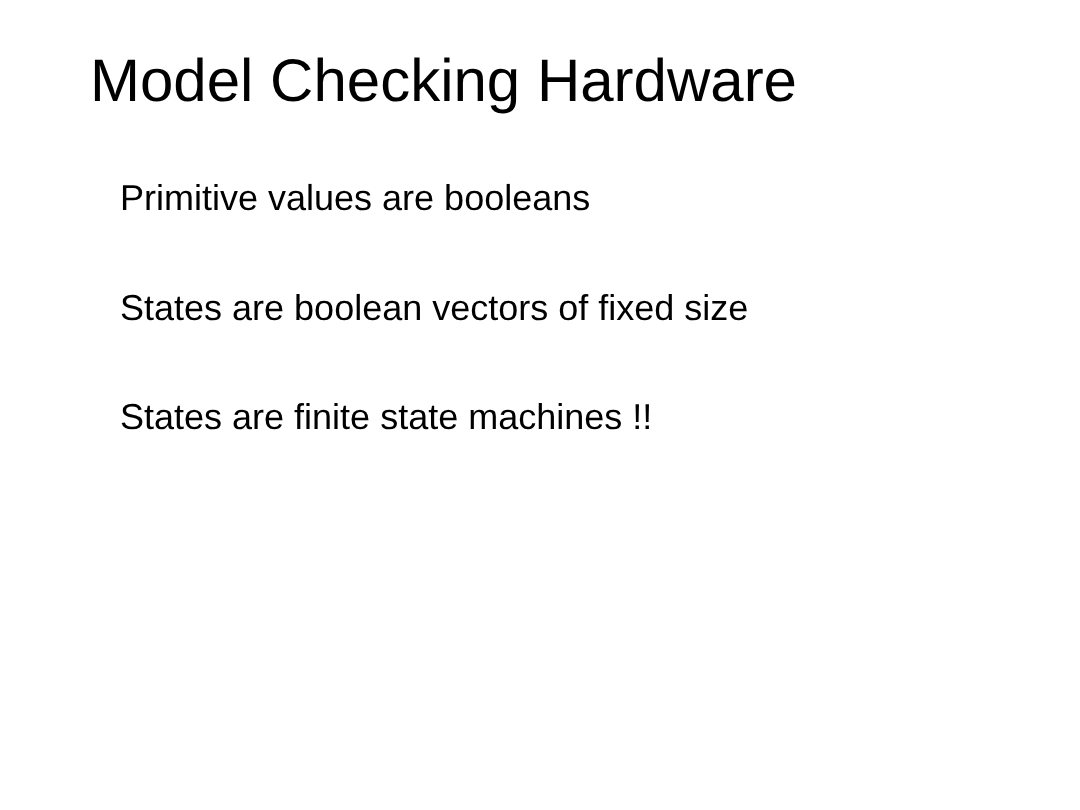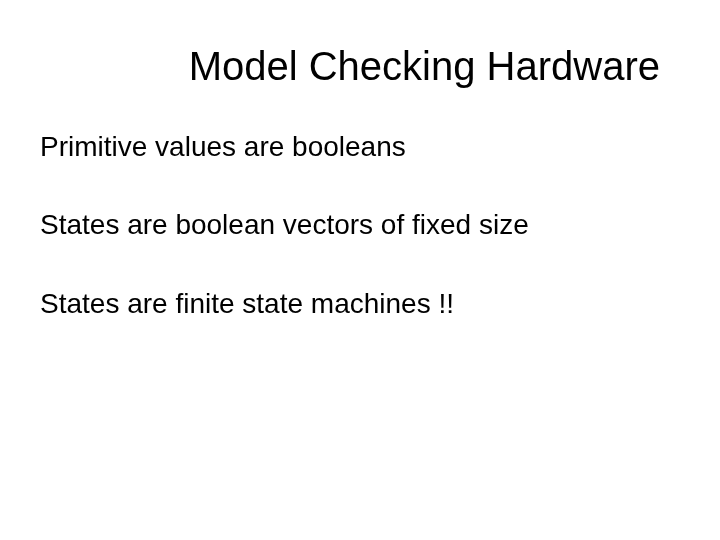--- a/index.html
+++ b/index.html
@@ -12,30 +12,31 @@
       height: 540px;
       background: #ffffff;
       font-family: Arial, Helvetica, sans-serif;
       color: #000000;
       padding: 30px 40px;
       overflow: hidden;
     }
     .title {
       font-size: 40px;
       font-weight: normal;
-      text-align: right;
+      text-align: left;
       margin-bottom: 40px;
-      margin-top: 14px;
+      margin-top: 2px;
       padding: 0 20px;
     }
     .body-text {
-      font-size: 28px;
+      font-size: 24px;
       font-weight: normal;
       line-height: 1.3;
       margin-bottom: 42px;
+      margin-left: 40px;
     }
   </style>
 </head>
 <body>
 
 <h1 class="title">Model Checking Hardware</h1>
 <p class="body-text">Primitive values are booleans</p>
 <p class="body-text">States are boolean vectors of fixed size</p>
 <p class="body-text">States are finite state machines !!</p>
 

